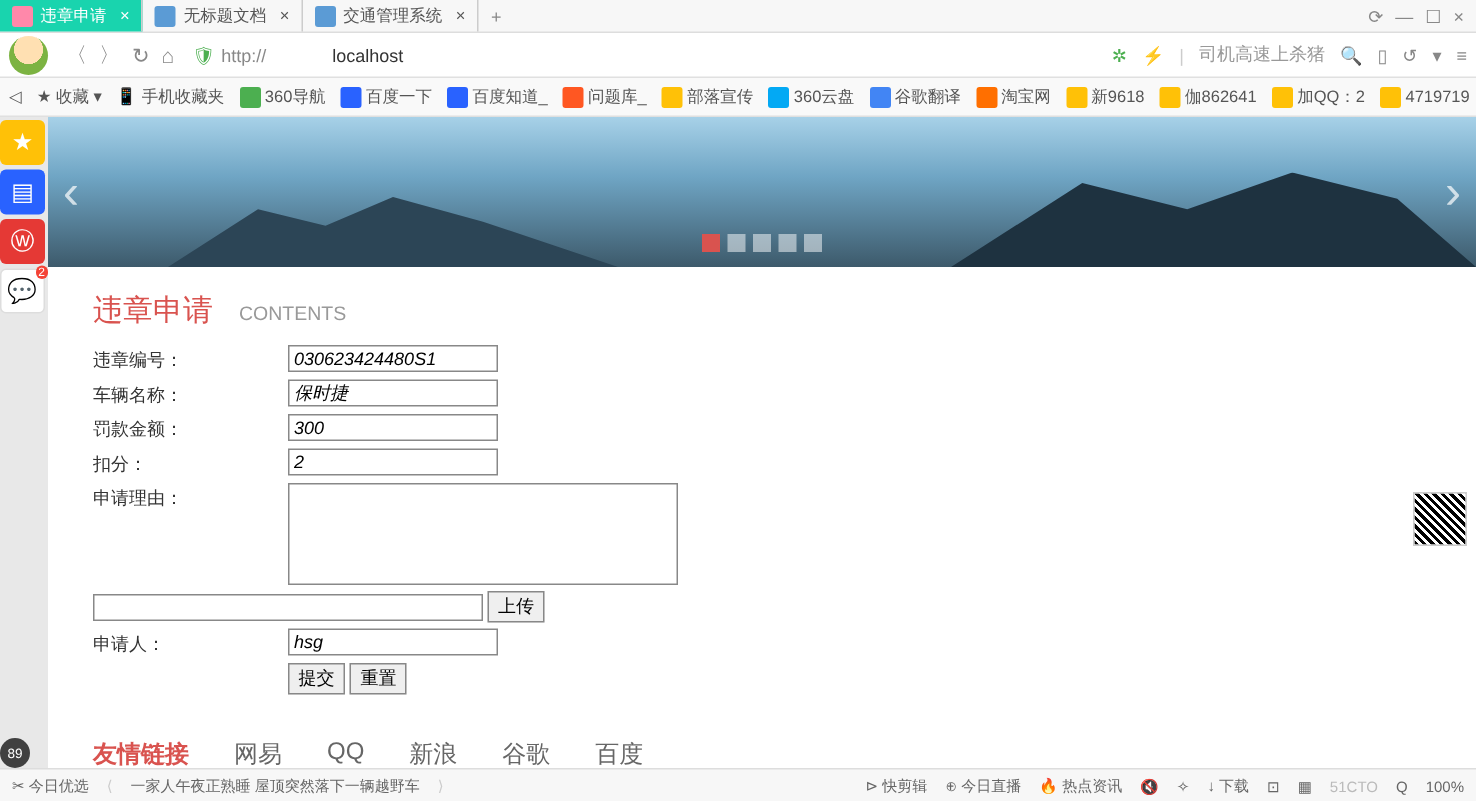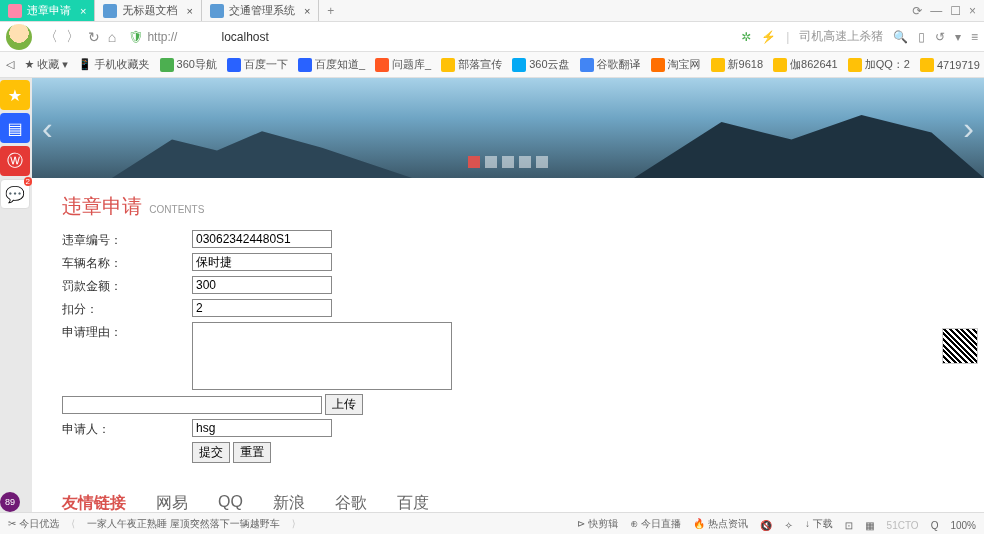--- a/index.html
+++ b/index.html
@@ -38,43 +38,43 @@
 .mountain::before { content: ''; position: absolute; left: 80px; bottom: 0; width: 300px; height: 55px; background: #2c4556; clip-path: polygon(0 100%, 20% 30%, 35% 50%, 50% 15%, 70% 45%, 100% 100%); }
 .mountain::after { content: ''; position: absolute; right: 0; bottom: 0; width: 350px; height: 70px; background: #1e3240; clip-path: polygon(0 100%, 25% 20%, 45% 45%, 65% 10%, 85% 35%, 100% 100%); }
 .arrow-l, .arrow-r { position: absolute; top: 50%; transform: translateY(-50%); color: rgba(255,255,255,0.7); font-size: 32px; cursor: pointer; }
 .arrow-l { left: 10px; } .arrow-r { right: 10px; }
 .dots { position: absolute; bottom: 10px; left: 50%; transform: translateX(-50%); display: flex; gap: 5px; }
 .dot { width: 12px; height: 12px; background: #fff; opacity: 0.5; }
 .dot.active { background: #d9534f; opacity: 1; }
 
 .content { padding: 15px 30px; }
 .page-title { color: #d9534f; font-size: 20px; font-weight: normal; display: inline-block; }
-.page-sub { color: #999; font-size: 10px; margin-left: 4px; }
+.page-sub { color: #999; font-size: 13px; margin-left: 14px; }
 
 .form { margin-top: 10px; }
 .form-row { display: flex; align-items: flex-start; margin-bottom: 4px; font-size: 12px; }
 .form-row label { width: 130px; color: #333; padding-top: 2px; }
-.form-row input[type=text] { width: 140px; height: 18px; border: 1px solid #888; padding: 0 3px; font-size: 12px; }
+.form-row input[type=text] { width: 140px; height: 18px; border: 1px solid #888; padding: 0 3px; font-size: 12px; font-style: italic; }
 .form-row textarea { width: 260px; height: 68px; border: 1px solid #888; resize: none; font-size: 12px; }
 .form-row .file-wrap { display: flex; gap: 3px; align-items: center; }
 .form-row .file-box { width: 260px; height: 18px; border: 1px solid #888; }
 .btn-sm { border: 1px solid #888; background: #efefef; padding: 1px 6px; font-size: 12px; cursor: pointer; }
 .btns { margin-left: 130px; margin-top: 3px; }
 
 .links-row { margin-top: 20px; padding: 10px 0; display: flex; gap: 30px; font-size: 16px; }
 .links-row .lead { color: #d9534f; font-weight: bold; }
 .links-row a { color: #666; text-decoration: none; }
 
 
 .qr { position: absolute; right: 6px; top: 250px; width: 36px; height: 36px; background: repeating-linear-gradient(45deg,#000 0 2px,#fff 2px 4px); border: 1px solid #ccc; }
 
 
 .status { position: absolute; left: 0; right: 0; bottom: 0; height: 22px; background: #f7f7f7; border-top: 1px solid #ddd; display: flex; align-items: center; padding: 0 8px; font-size: 10px; color: #666; gap: 12px; }
 .status .right { margin-left: auto; display: flex; gap: 12px; align-items: flex-end; }
-.badge-left { position: absolute; left: 0; bottom: 22px; width: 20px; height: 20px; background: #701a75; border-radius: 50%; color: #fff; font-size: 9px; display: flex; align-items: center; justify-content: center; }
+.badge-left { position: absolute; left: 0; bottom: 22px; width: 20px; height: 20px; background: #404040; border-radius: 50%; color: #fff; font-size: 9px; display: flex; align-items: center; justify-content: center; }
 </style>
 </head>
 <body>
 
 <div class="browser-top">
   <div class="tab active">
     <span class="fav"></span>
     <span>违章申请</span>
     <span class="closex">×</span>
   </div>

